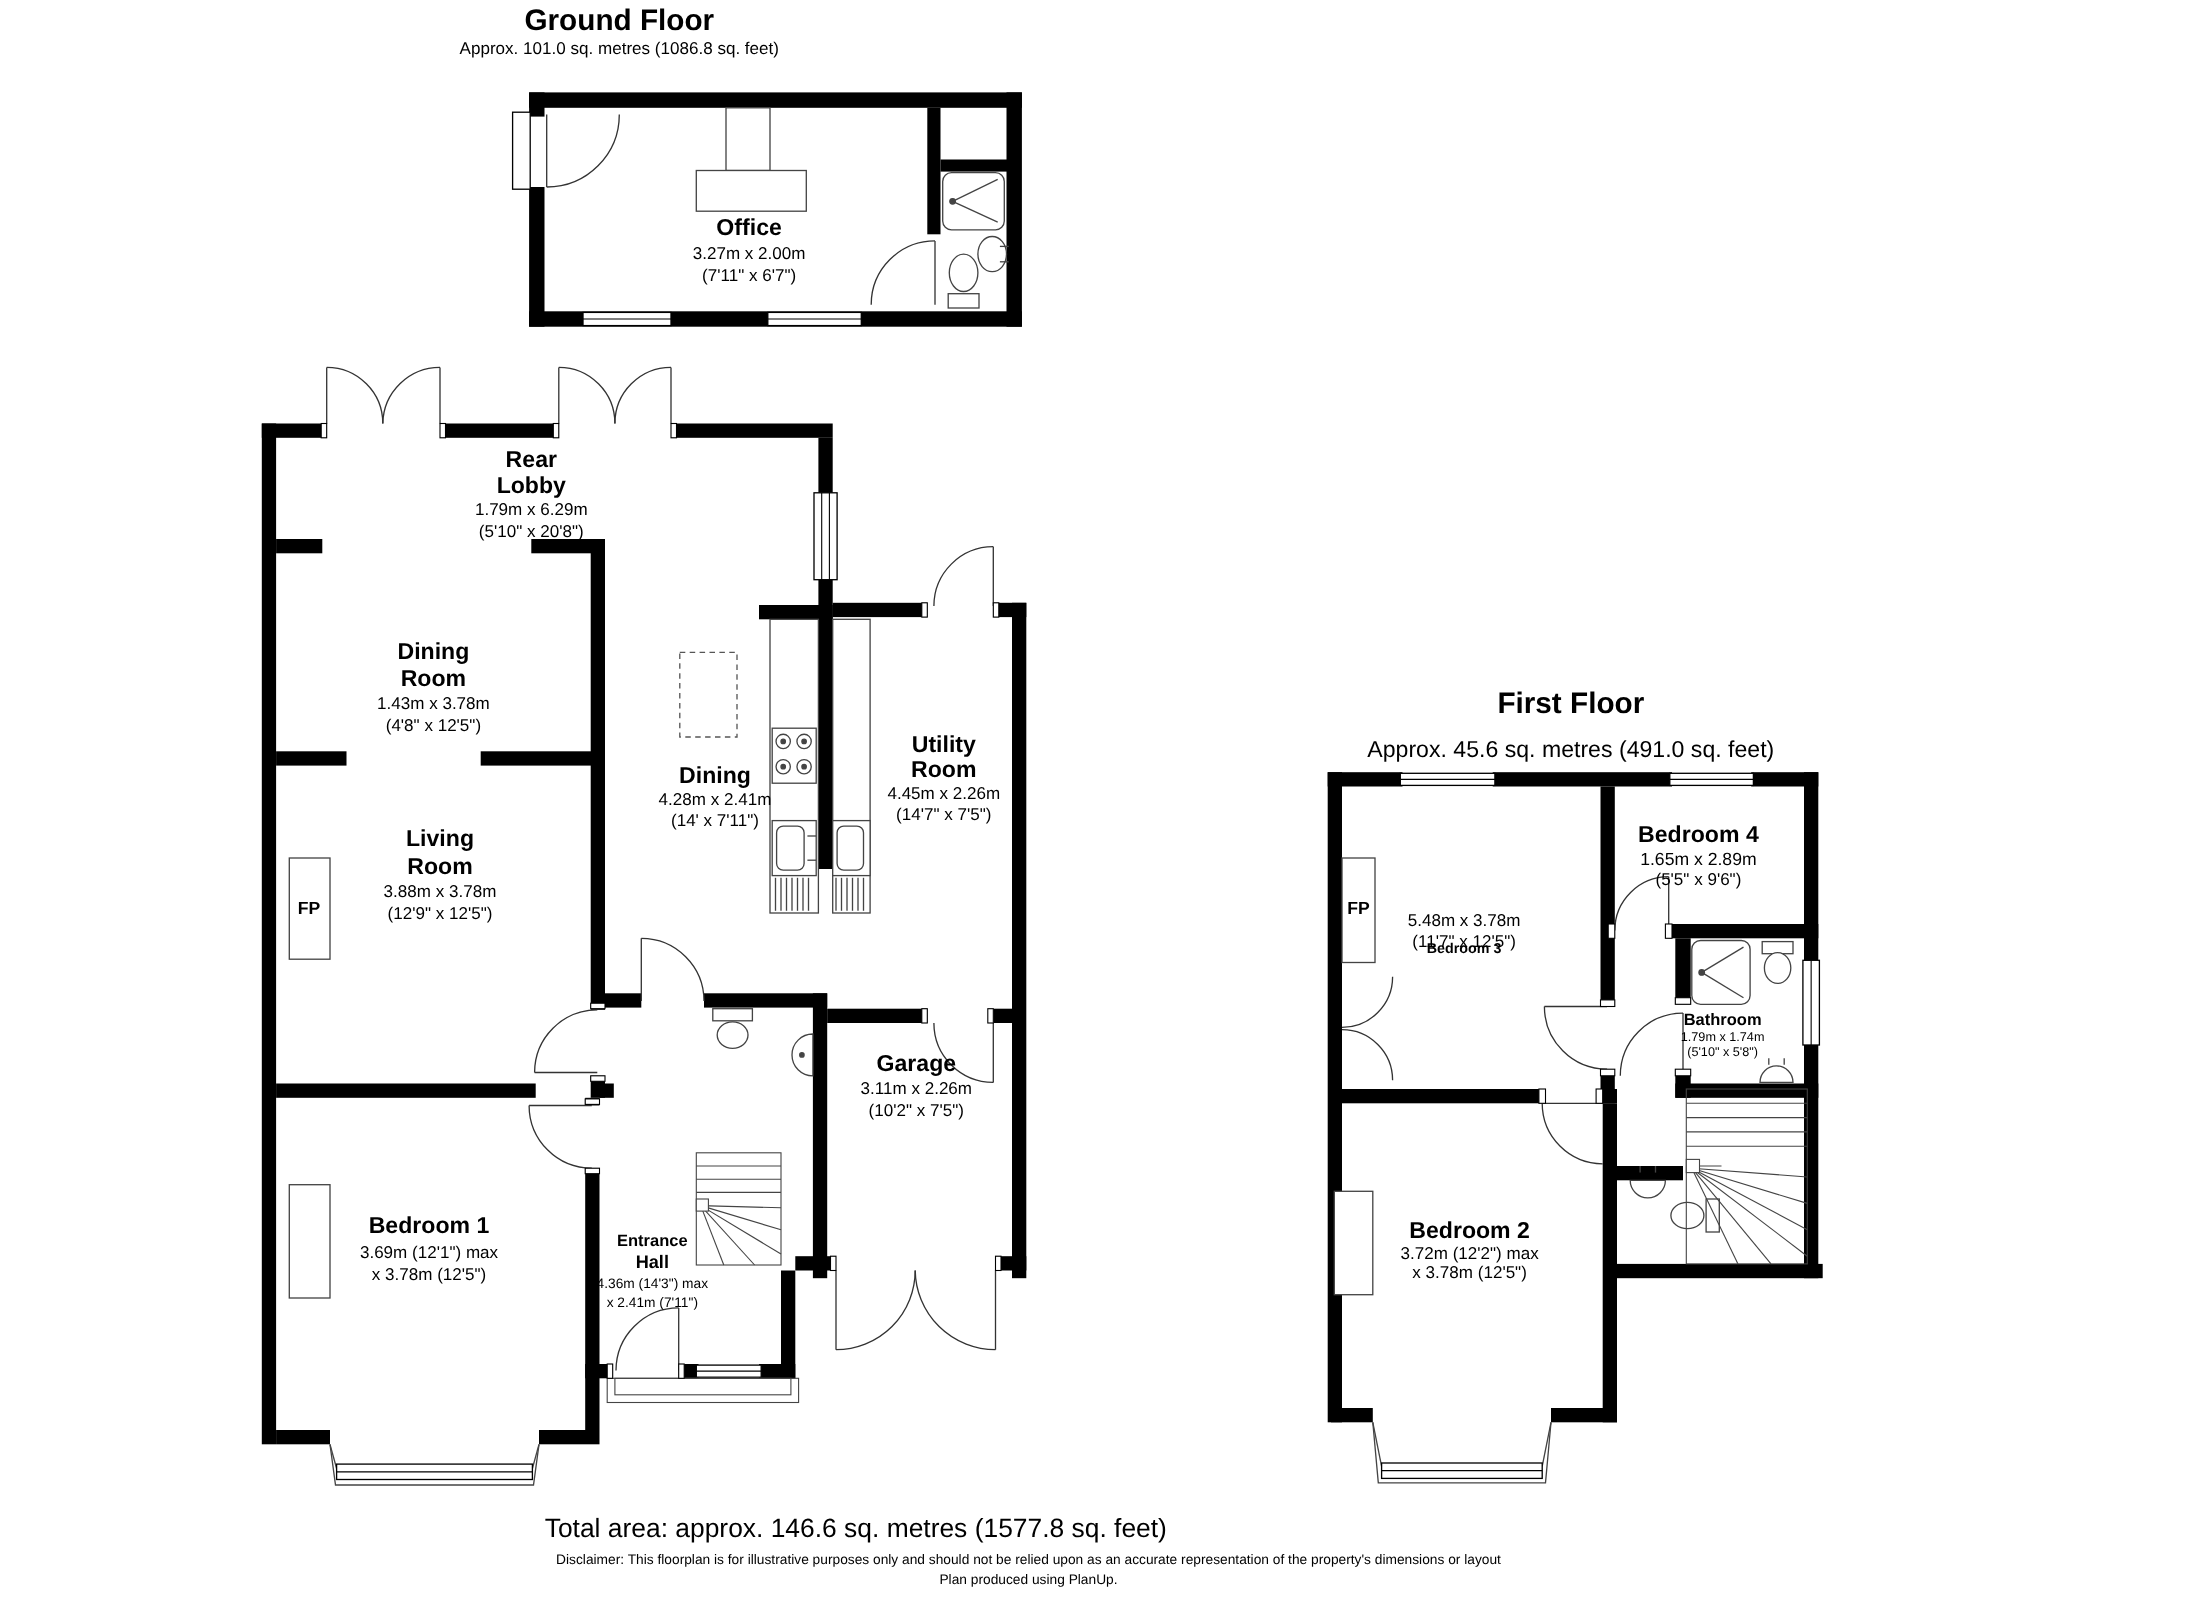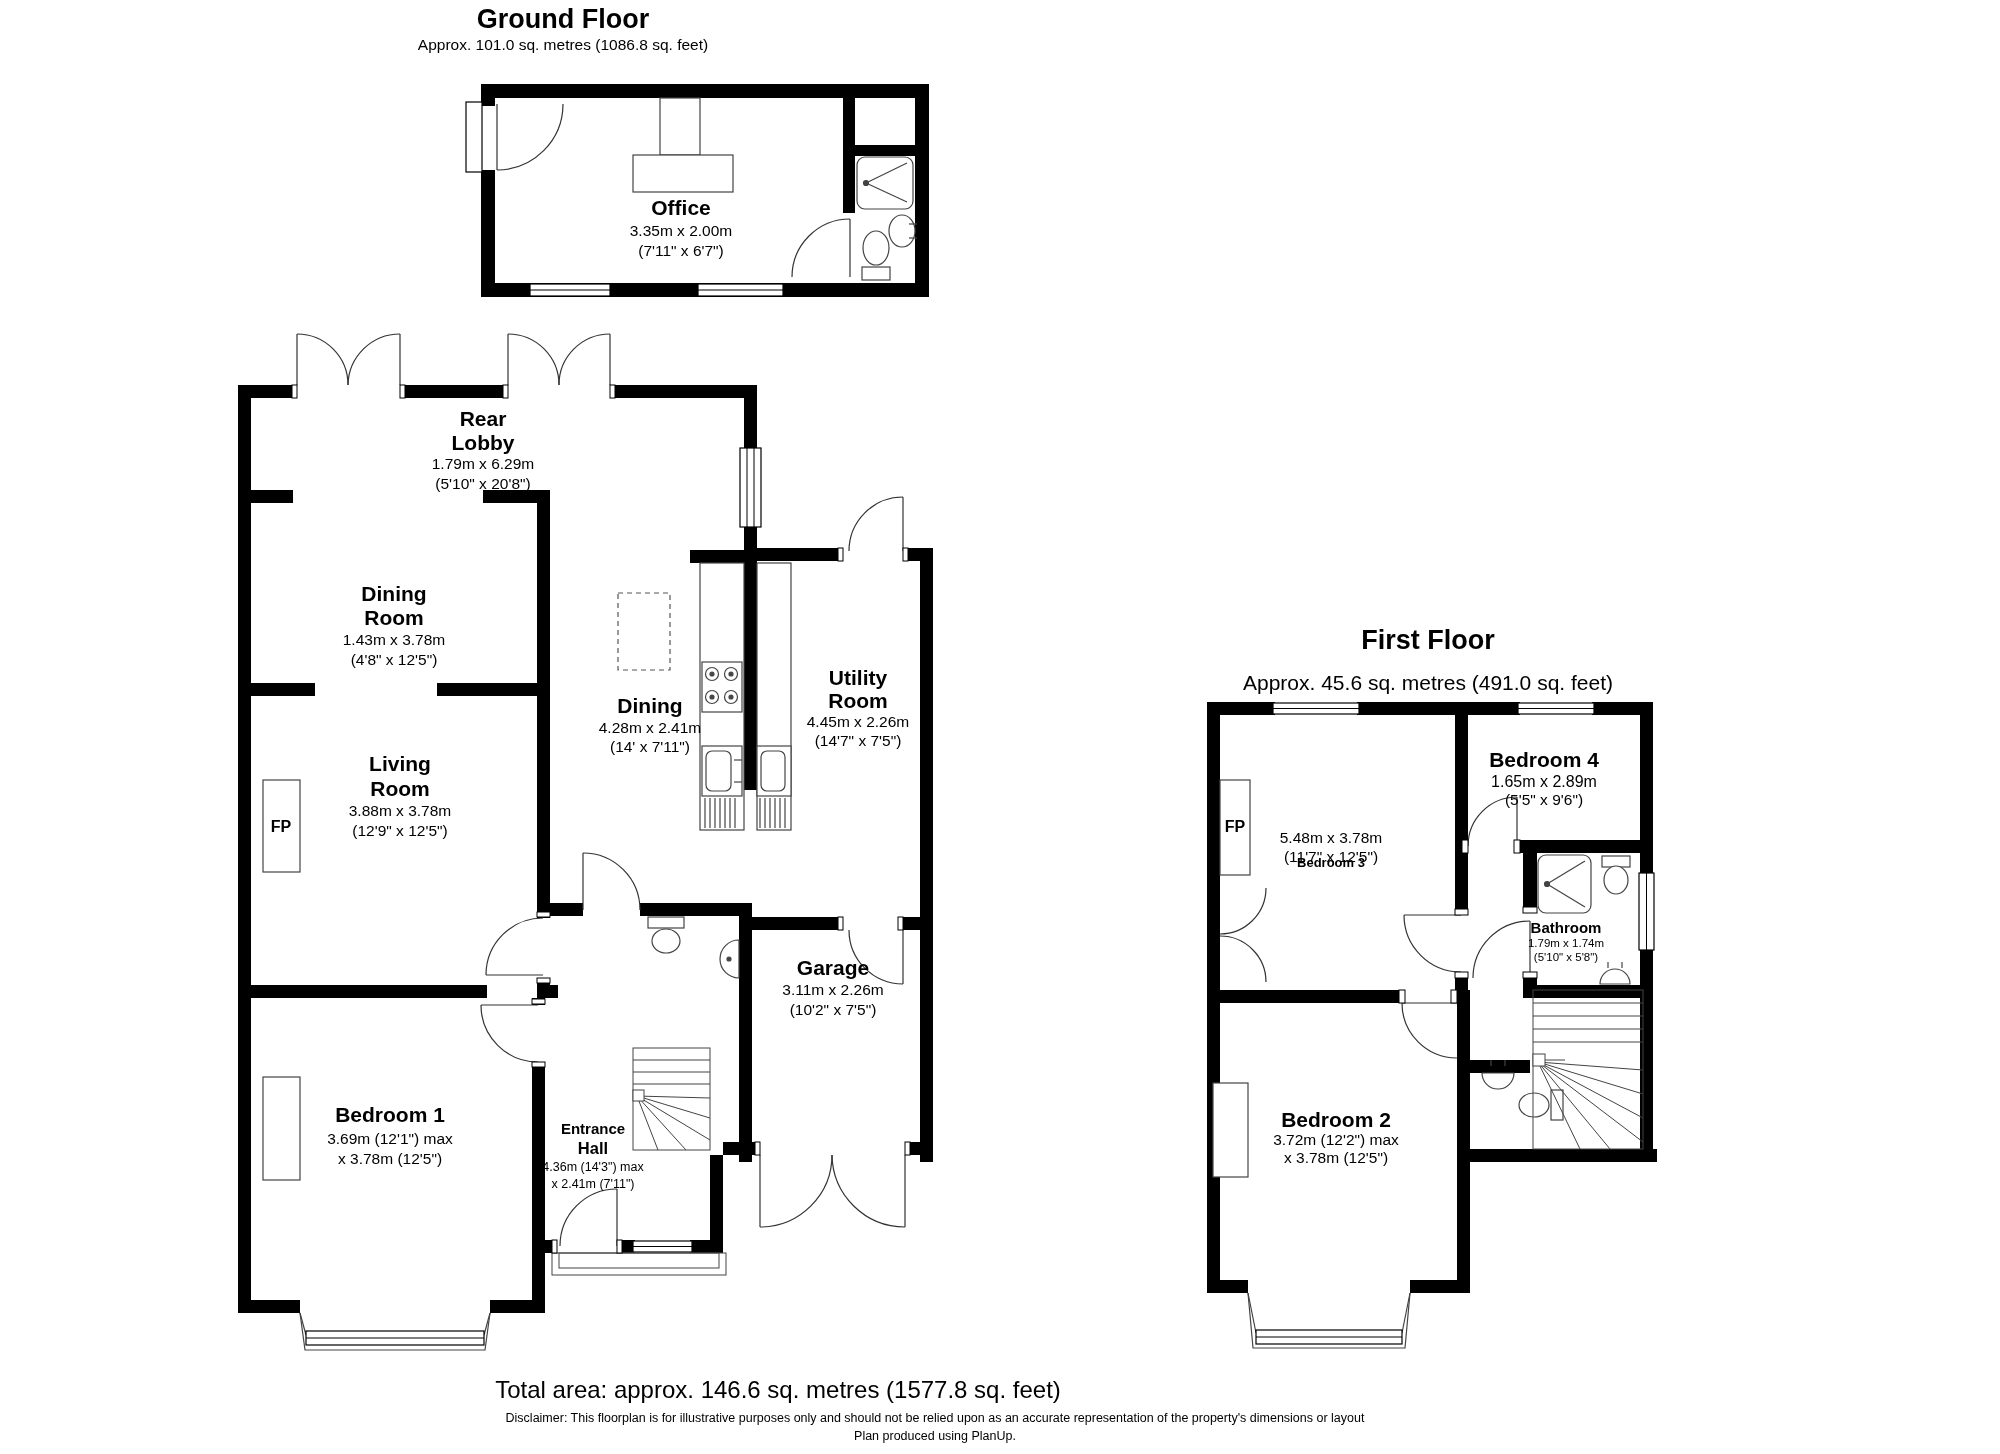--- a/index.html
+++ b/index.html
@@ -376,21 +376,21 @@
             <rect x="1514" y="840" width="6" height="13"></rect>
       </g>
     </g>
   </g>
 </svg>
 
 <div class="lbl b" style="left:563px;top:19px;font-size:27px">Ground Floor</div>
 <div class="lbl" style="left:563px;top:45px;font-size:15.5px">Approx. 101.0 sq. metres (1086.8 sq. feet)</div>
 
 <div class="lbl b" style="left:681px;top:207px;font-size:21px">Office</div>
-<div class="lbl" style="left:681px;top:231px;font-size:15.5px">3.35m x 2.00m</div>
+<div class="lbl" style="left:681px;top:231px;font-size:15.5px">3.27m x 2.00m</div>
 <div class="lbl" style="left:681px;top:251px;font-size:15.5px">(7'11" x 6'7")</div>
 
 <div class="lbl b" style="left:483px;top:418px;font-size:21px">Rear</div>
 <div class="lbl b" style="left:483px;top:442px;font-size:21px">Lobby</div>
 <div class="lbl" style="left:483px;top:464px;font-size:15.5px">1.79m x 6.29m</div>
 <div class="lbl" style="left:483px;top:484px;font-size:15.5px">(5'10" x 20'8")</div>
 
 <div class="lbl b" style="left:394px;top:593px;font-size:21px">Dining</div>
 <div class="lbl b" style="left:394px;top:617px;font-size:21px">Room</div>
 <div class="lbl" style="left:394px;top:640px;font-size:15.5px">1.43m x 3.78m</div>

